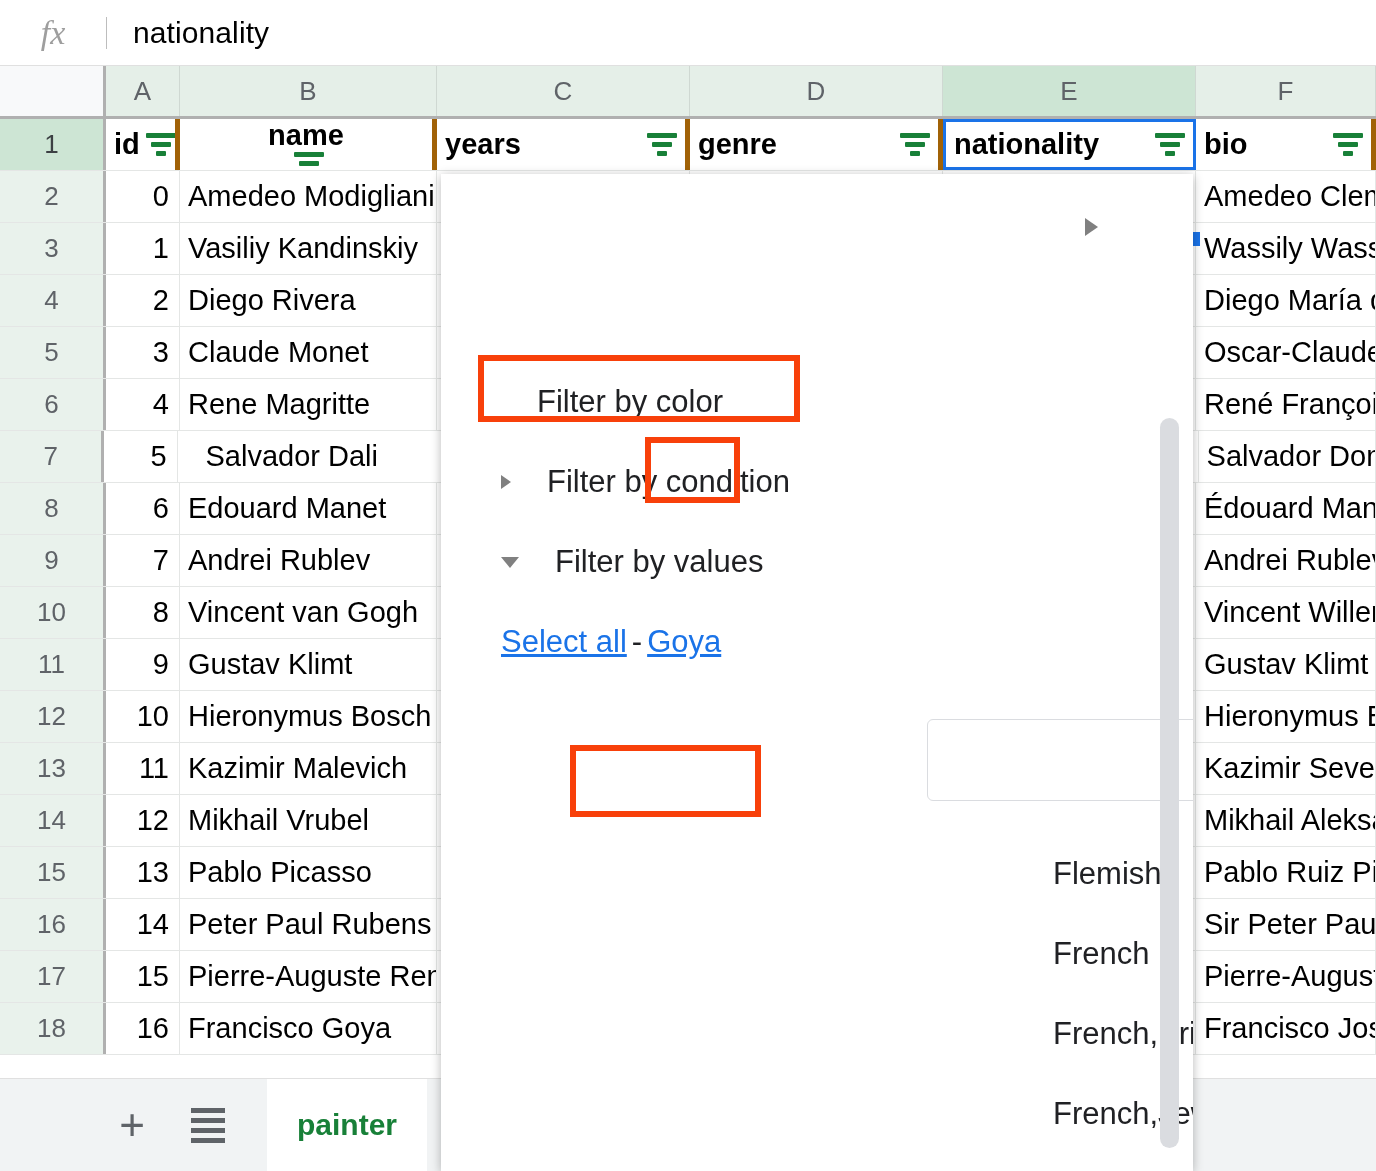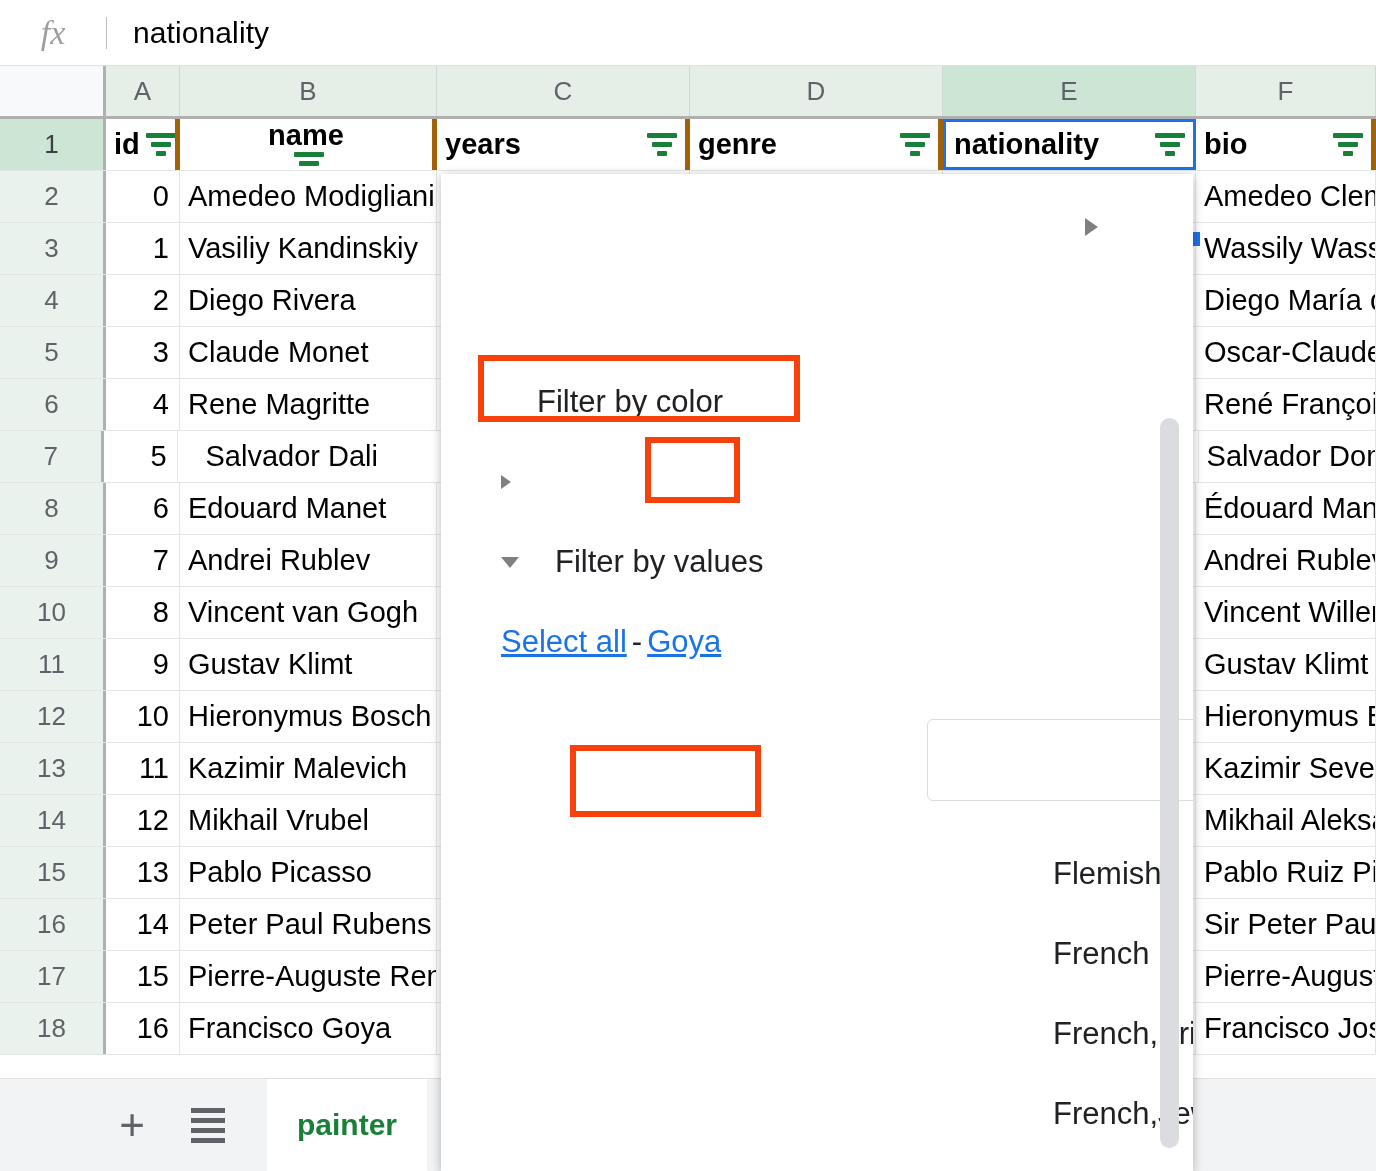--- a/index.html
+++ b/index.html
@@ -837,20 +837,21 @@
 </div>
 
 <div id="filter-dialog">
 
   <div class="menu-item" id="item-color">
     <span class="menu-label">Filter by color</span>
   </div>
 
   <div class="menu-item" id="item-cond">
     <span class="tri-right small"></span>
+    <span class="menu-label">Filter by condition</span>
   </div>
 
   <div class="menu-item" id="item-values">
     <span class="tri-down"></span>
     <span class="menu-label">Filter by values</span>
   </div>
 
   <div id="links-row">
     <a>Select all</a>
     <span id="links-dash">-</span>

